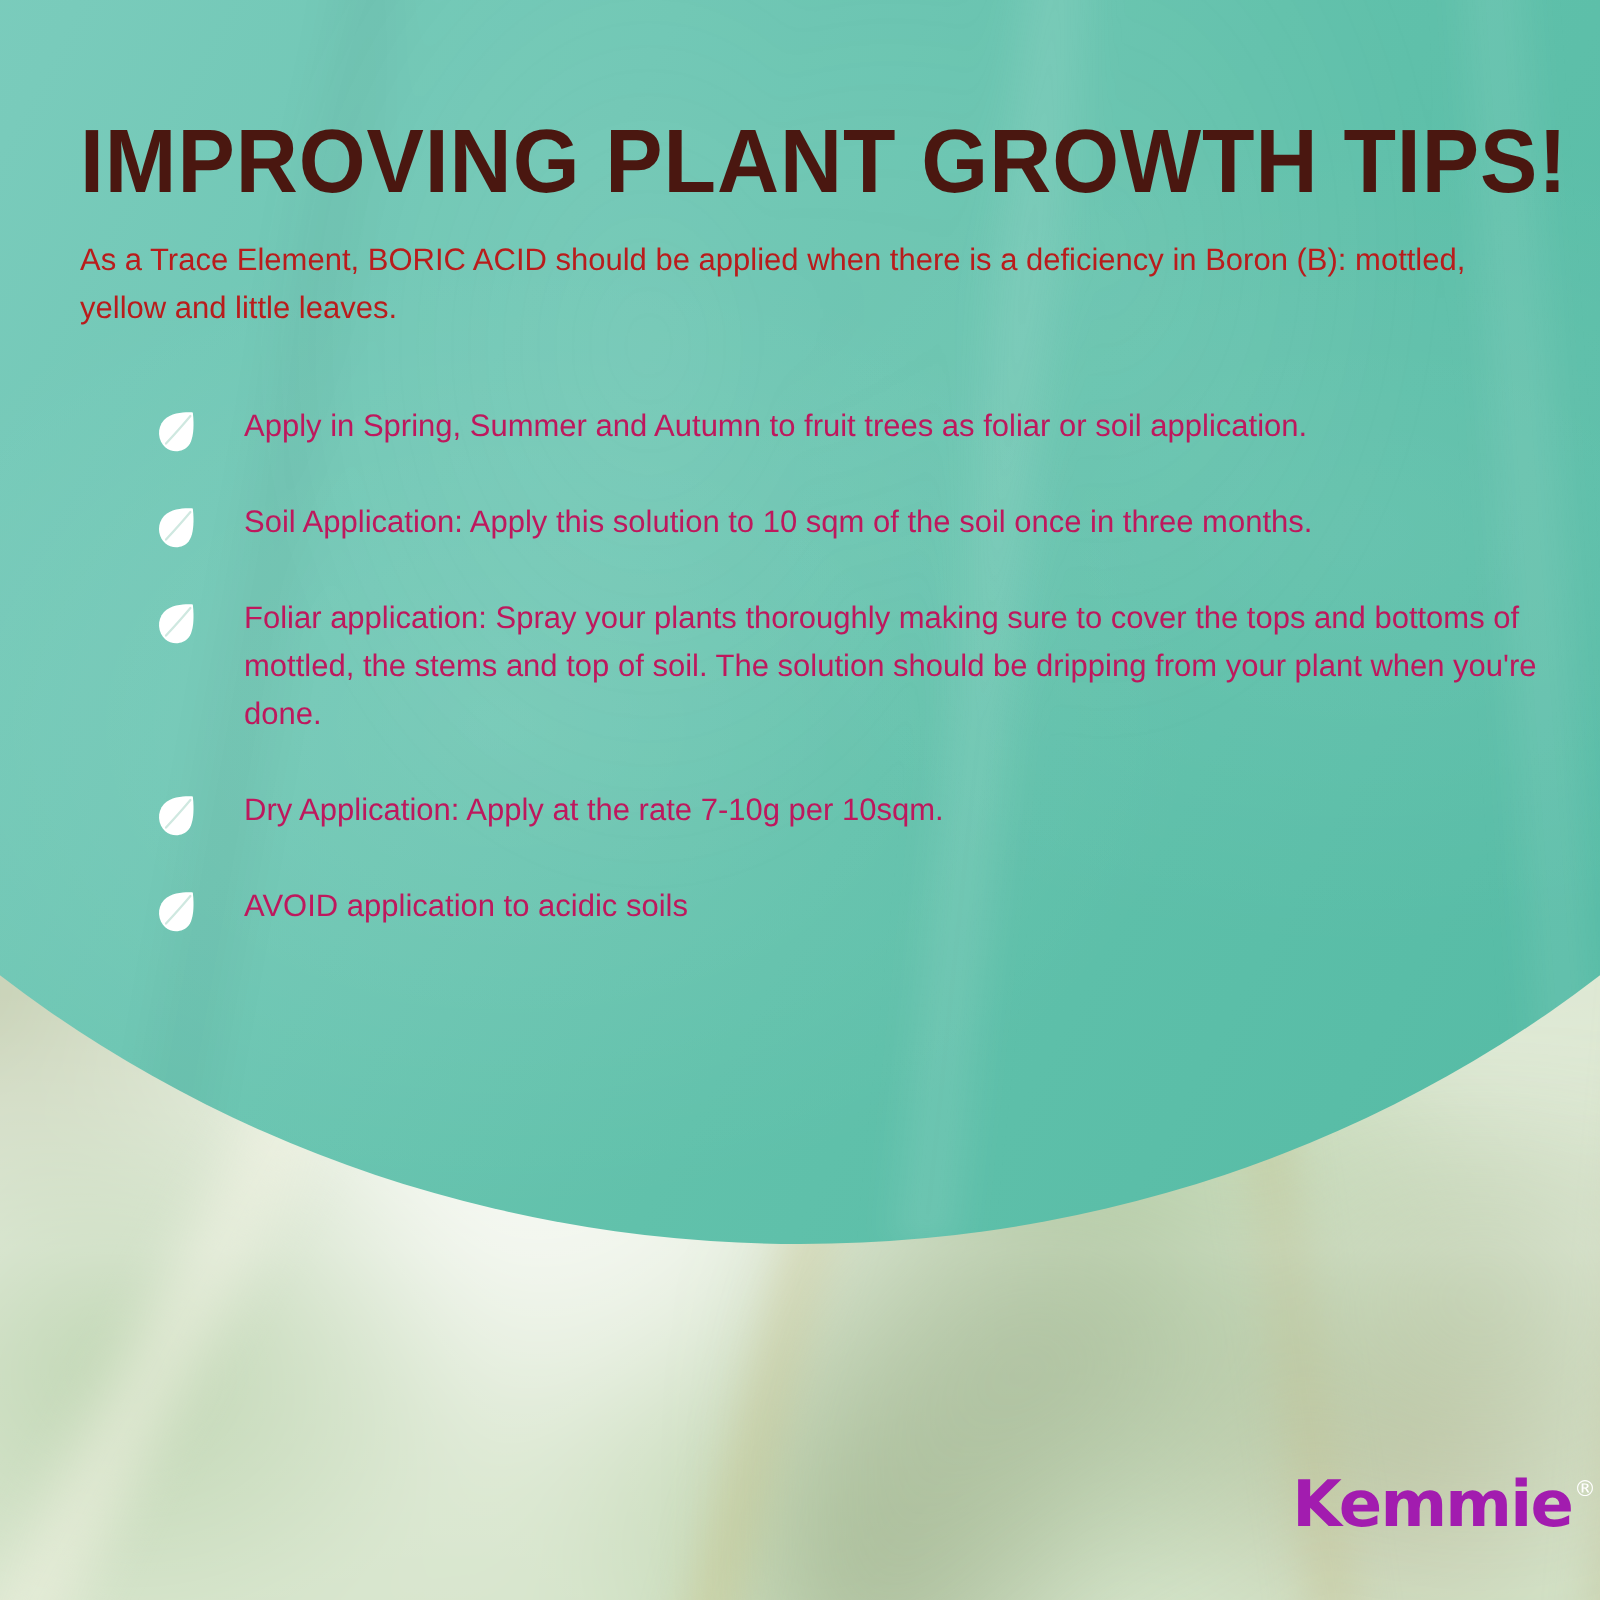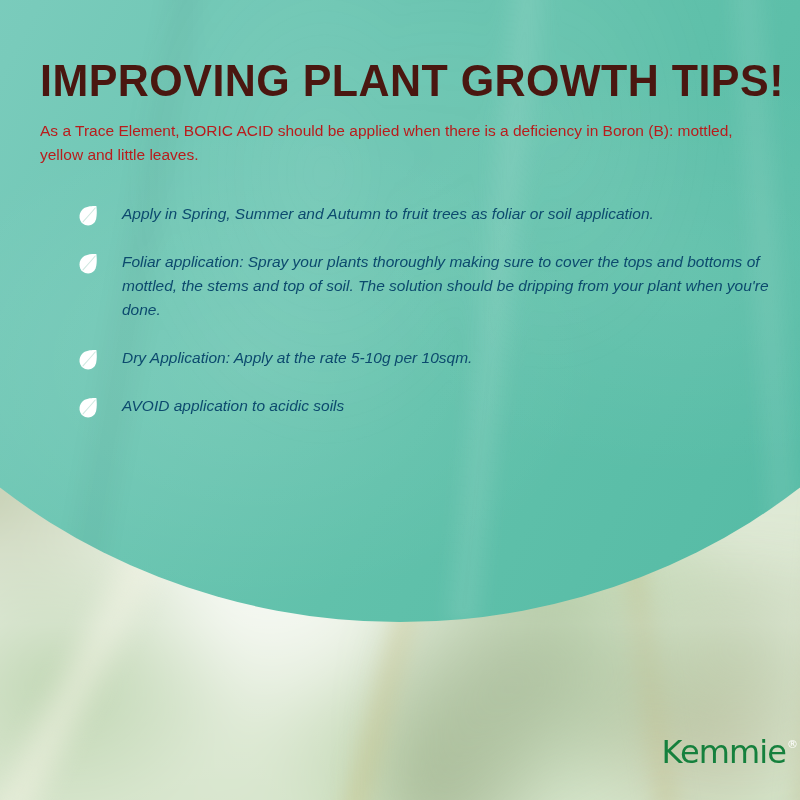--- a/index.html
+++ b/index.html
@@ -135,22 +135,21 @@
   }
   .tip {
     position: relative;
     padding-left: 44px;
     margin-bottom: 24px;
   }
   .tip-text {
     display: block;
     font-size: 15.5px;
     line-height: 24px;
-    color: #0c4a6e;
-    font-style: italic;
+    color: #be185d;
   }
   .leaf-icon {
     position: absolute;
     left: 0;
     top: 3px;
     width: 20px;
     height: 22px;
     display: block;
   }
 
@@ -160,23 +159,23 @@
     right: 42px;
     bottom: 32px;
     display: flex;
     align-items: flex-start;
     color: #ffffff;
   }
   .brand-name {
     font-family: "DejaVu Sans", sans-serif;
     font-size: 32px;
     line-height: 32px;
-    font-weight: normal;
+    font-weight: bold;
     letter-spacing: -0.9px;
-    color: #15803d;
+    color: #a21caf;
   }
   .brand-reg {
     font-family: "DejaVu Sans", sans-serif;
     font-size: 11px;
     line-height: 13px;
     color: #ffffff;
     margin-left: 1px;
     margin-top: 2px;
   }
 </style>
@@ -206,35 +205,42 @@
 
       <li class="tip">
         <svg class="leaf-icon" viewBox="0 0 20 22">
           <path d="M18.4 1.2C18.4 1.2 8.4 0.2 4.0 5.0C0.2 9.2 1.0 15.4 4.6 18.6C7.8 21.4 13.4 21.4 16.4 17.6C20.0 13.0 18.4 1.2 18.4 1.2Z" fill="#ffffff"></path>
           <path d="M17.2 3.0C13.4 7.6 9.4 12.0 5.0 16.8" stroke="#cfe8e0" stroke-width="1.1" fill="none" stroke-linecap="round"></path>
         </svg>
         <span class="tip-text">Apply in Spring, Summer and Autumn to fruit trees as foliar or soil application.</span>
       </li>
 
 
+      <li class="tip">
+        <svg class="leaf-icon" viewBox="0 0 20 22">
+          <path d="M18.4 1.2C18.4 1.2 8.4 0.2 4.0 5.0C0.2 9.2 1.0 15.4 4.6 18.6C7.8 21.4 13.4 21.4 16.4 17.6C20.0 13.0 18.4 1.2 18.4 1.2Z" fill="#ffffff"></path>
+          <path d="M17.2 3.0C13.4 7.6 9.4 12.0 5.0 16.8" stroke="#cfe8e0" stroke-width="1.1" fill="none" stroke-linecap="round"></path>
+        </svg>
+        <span class="tip-text">Soil Application: Apply this solution to 10 sqm of the soil once in three months.</span>
+      </li>
 
       <li class="tip">
         <svg class="leaf-icon" viewBox="0 0 20 22">
           <path d="M18.4 1.2C18.4 1.2 8.4 0.2 4.0 5.0C0.2 9.2 1.0 15.4 4.6 18.6C7.8 21.4 13.4 21.4 16.4 17.6C20.0 13.0 18.4 1.2 18.4 1.2Z" fill="#ffffff"></path>
           <path d="M17.2 3.0C13.4 7.6 9.4 12.0 5.0 16.8" stroke="#cfe8e0" stroke-width="1.1" fill="none" stroke-linecap="round"></path>
         </svg>
         <span class="tip-text">Foliar application: Spray your plants thoroughly making sure to cover the tops and bottoms of mottled, the stems and top of soil. The solution should be dripping from your plant when you're done.</span>
       </li>
 
       <li class="tip">
         <svg class="leaf-icon" viewBox="0 0 20 22">
           <path d="M18.4 1.2C18.4 1.2 8.4 0.2 4.0 5.0C0.2 9.2 1.0 15.4 4.6 18.6C7.8 21.4 13.4 21.4 16.4 17.6C20.0 13.0 18.4 1.2 18.4 1.2Z" fill="#ffffff"></path>
           <path d="M17.2 3.0C13.4 7.6 9.4 12.0 5.0 16.8" stroke="#cfe8e0" stroke-width="1.1" fill="none" stroke-linecap="round"></path>
         </svg>
-        <span class="tip-text">Dry Application: Apply at the rate 5-10g per 10sqm.</span>
+        <span class="tip-text">Dry Application: Apply at the rate 7-10g per 10sqm.</span>
       </li>
 
       <li class="tip">
         <svg class="leaf-icon" viewBox="0 0 20 22">
           <path d="M18.4 1.2C18.4 1.2 8.4 0.2 4.0 5.0C0.2 9.2 1.0 15.4 4.6 18.6C7.8 21.4 13.4 21.4 16.4 17.6C20.0 13.0 18.4 1.2 18.4 1.2Z" fill="#ffffff"></path>
           <path d="M17.2 3.0C13.4 7.6 9.4 12.0 5.0 16.8" stroke="#cfe8e0" stroke-width="1.1" fill="none" stroke-linecap="round"></path>
         </svg>
         <span class="tip-text">AVOID application to acidic soils</span>
       </li>
 

